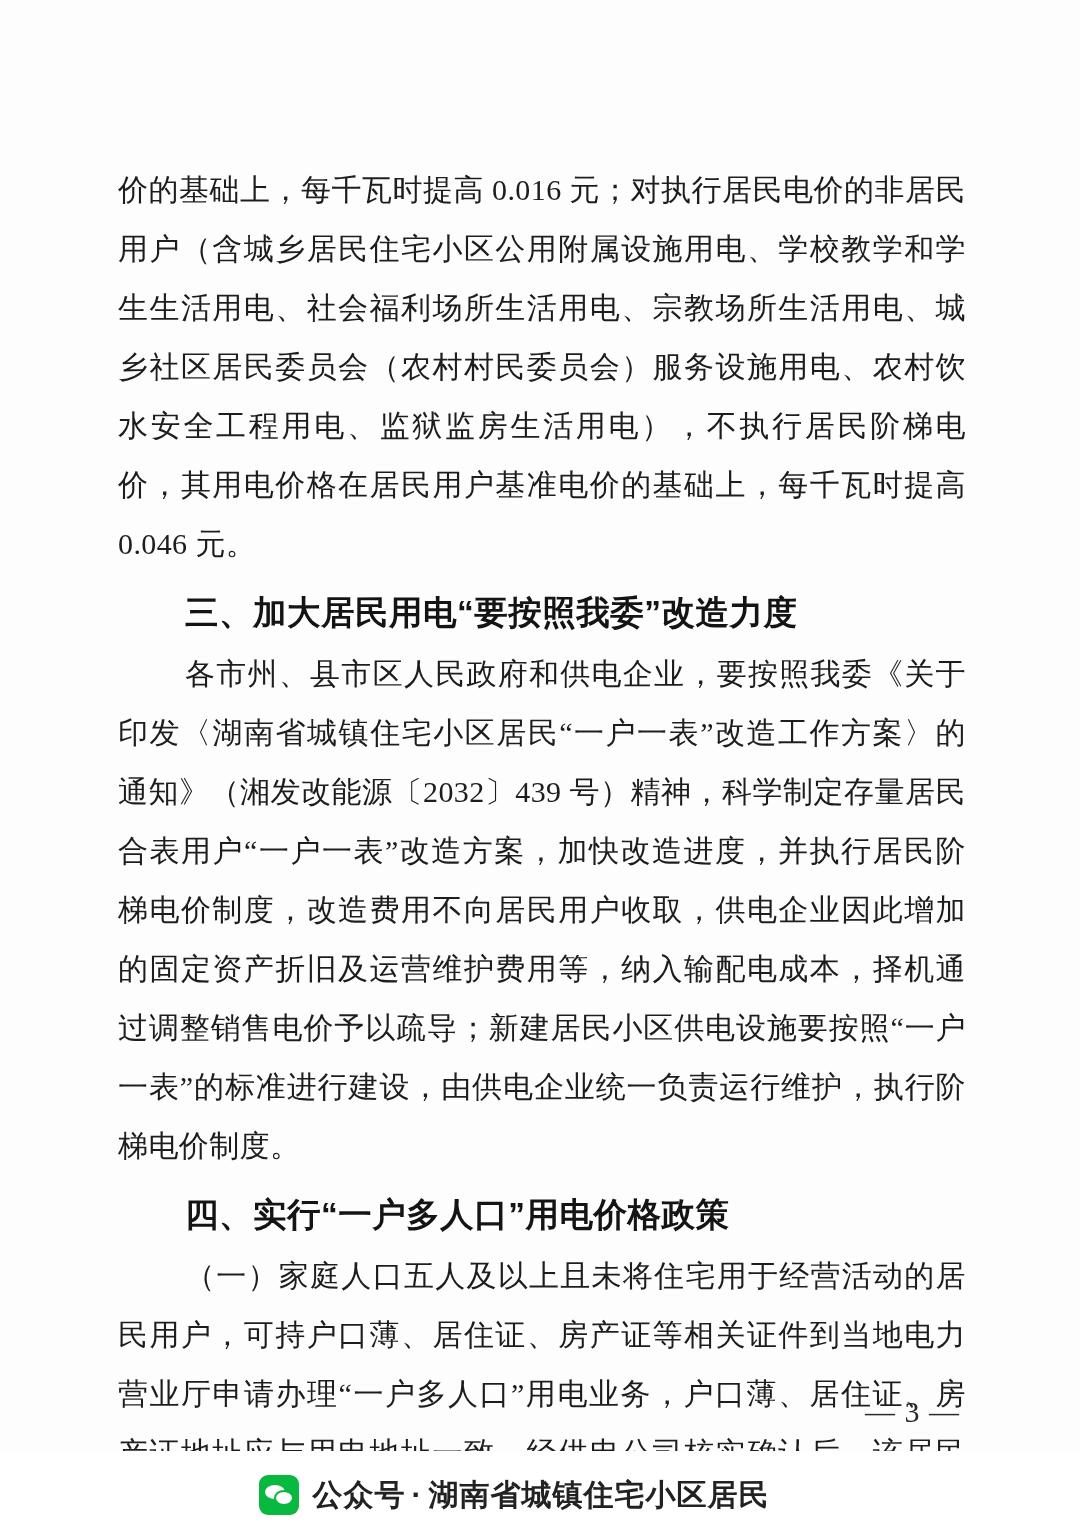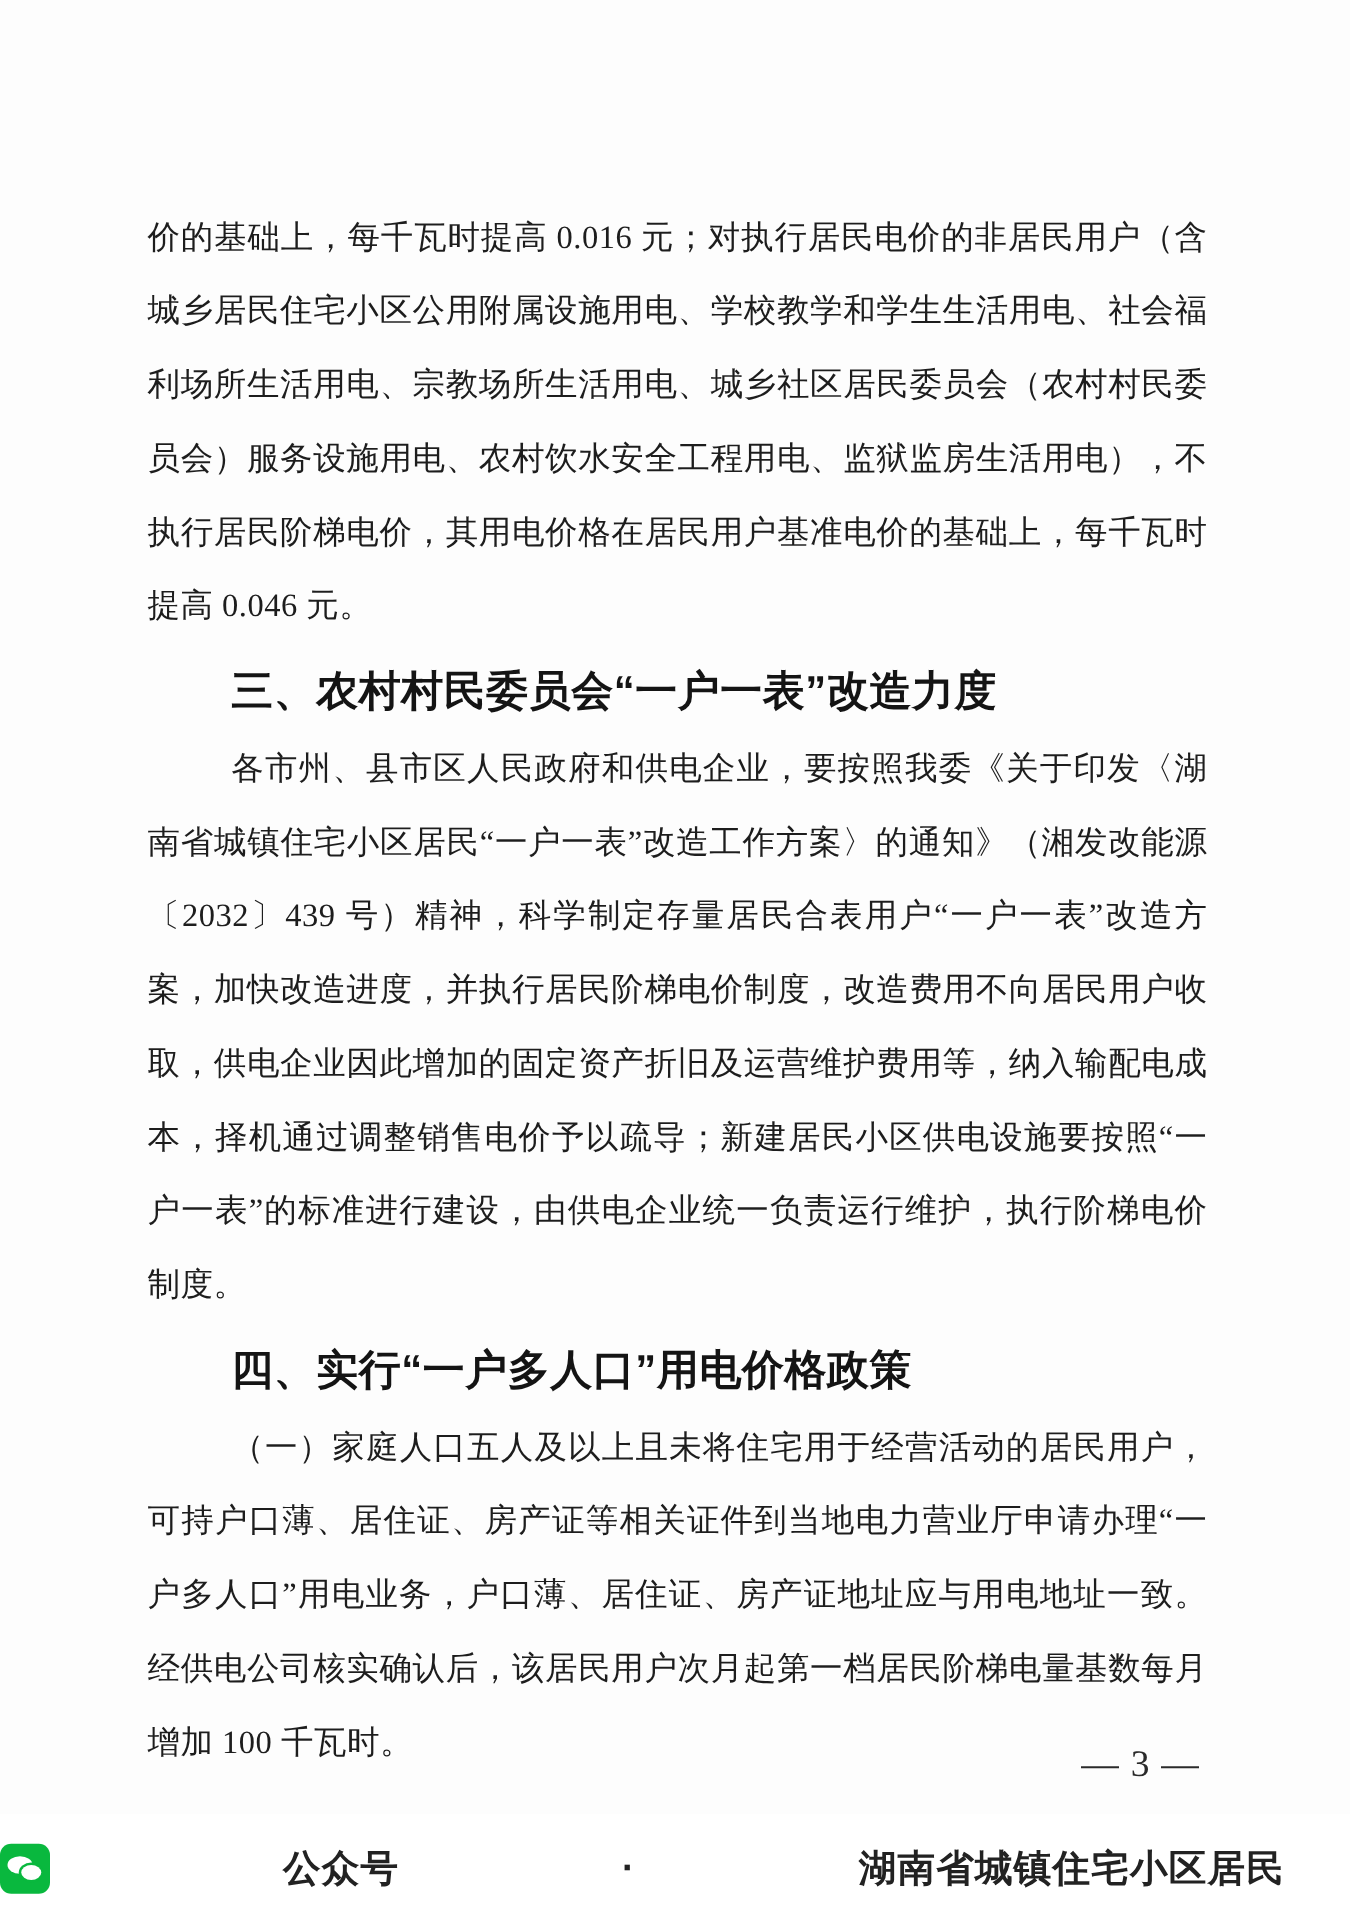--- a/index.html
+++ b/index.html
@@ -21,21 +21,21 @@
     background: #fdfdfd;
   }
   .doc-body {
     position: absolute;
     left: 118px;
     top: 160px;
     width: 848px;
   }
   p {
     margin: 0;
-    font-size: 26px;
+    font-size: 30px;
     line-height: 59px;
     text-align: justify;
     text-justify: inter-ideograph;
     letter-spacing: 0.4px;
     color: #1d1d1d;
   }
   p.indent {
     text-indent: 67px;
   }
   h2 {
@@ -58,21 +58,21 @@
   }
   .footer-bar {
     position: absolute;
     left: 0;
     right: 0;
     bottom: 0;
     height: 88px;
     background: #ffffff;
     display: flex;
     align-items: center;
-    justify-content: space-between;
+    justify-content: center;
     padding-right: 52px;
     box-sizing: border-box;
   }
   .wechat-icon {
     width: 40px;
     height: 40px;
     border-radius: 9px;
     background: #09b83e;
     position: relative;
     margin-right: 14px;
@@ -112,21 +112,21 @@
 </style>
 </head>
 <body>
 
 <div class="page">
 
   <div class="doc-body">
 
     <p class="para">价的基础上，每千瓦时提高 0.016 元；对执行居民电价的非居民用户（含城乡居民住宅小区公用附属设施用电、学校教学和学生生活用电、社会福利场所生活用电、宗教场所生活用电、城乡社区居民委员会（农村村民委员会）服务设施用电、农村饮水安全工程用电、监狱监房生活用电），不执行居民阶梯电价，其用电价格在居民用户基准电价的基础上，每千瓦时提高 0.046 元。</p>
 
-    <h2>三、农村村民委员会“一户一表”改造力度</h2>
+    <h2>三、加大居民用电“要按照我委”改造力度</h2>
 
     <p class="indent">各市州、县市区人民政府和供电企业，要按照我委《关于印发〈湖南省城镇住宅小区居民“一户一表”改造工作方案〉的通知》（湘发改能源〔2032〕439 号）精神，科学制定存量居民合表用户“一户一表”改造方案，加快改造进度，并执行居民阶梯电价制度，改造费用不向居民用户收取，供电企业因此增加的固定资产折旧及运营维护费用等，纳入输配电成本，择机通过调整销售电价予以疏导；新建居民小区供电设施要按照“一户一表”的标准进行建设，由供电企业统一负责运行维护，执行阶梯电价制度。</p>
 
     <h2>四、实行“一户多人口”用电价格政策</h2>
 
     <p class="indent">（一）家庭人口五人及以上且未将住宅用于经营活动的居民用户，可持户口薄、居住证、房产证等相关证件到当地电力营业厅申请办理“一户多人口”用电业务，户口薄、居住证、房产证地址应与用电地址一致。经供电公司核实确认后，该居民用户次月起第一档居民阶梯电量基数每月增加 100 千瓦时。</p>
 
   </div>
 
   <div class="page-number">— 3 —</div>

